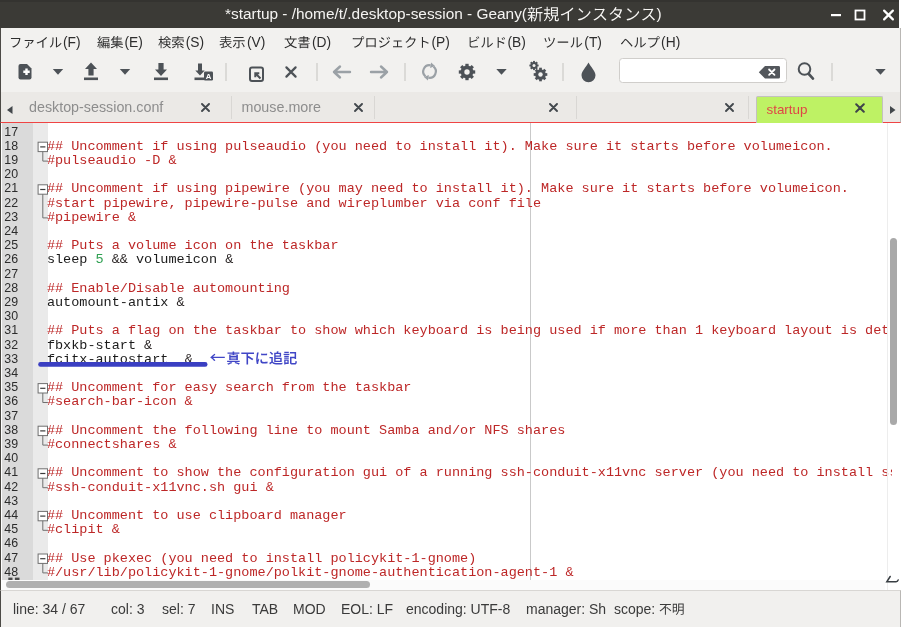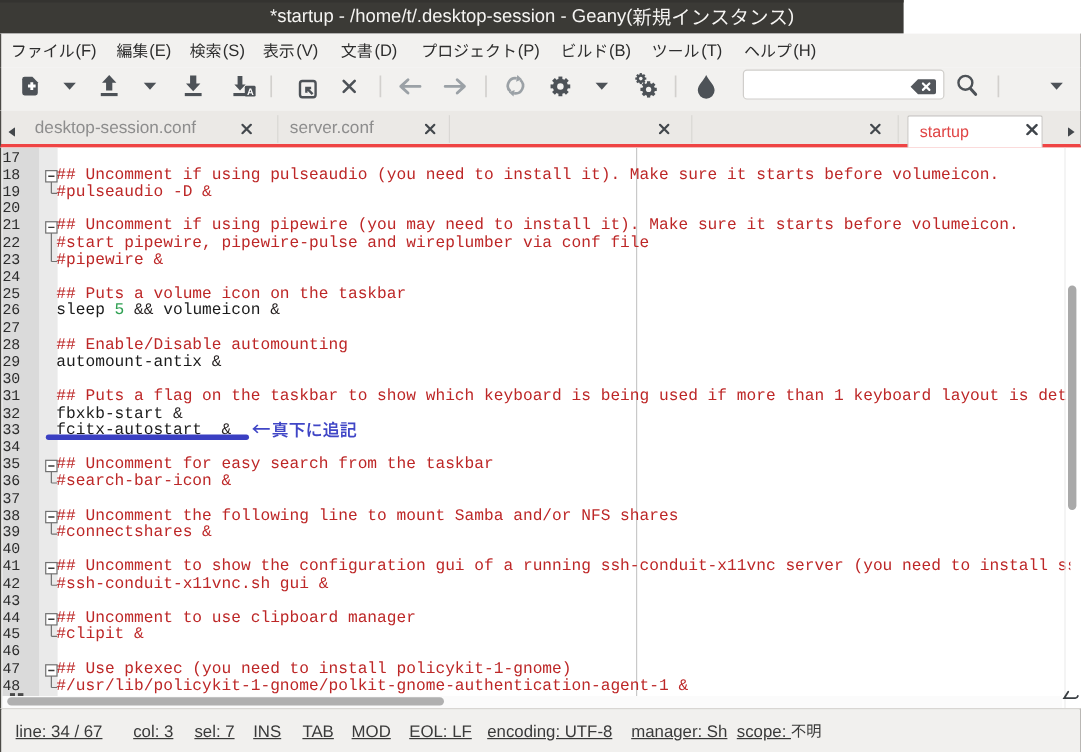--- a/index.html
+++ b/index.html
@@ -1,52 +1,52 @@
 <!DOCTYPE html>
 <html><head><meta charset="utf-8"><style>
 * { margin:0; padding:0; box-sizing:border-box; }
 body { width:901px; height:627px; overflow:hidden; font-family:"Liberation Sans",sans-serif; }
 #win { position:relative; width:901px; height:627px; background:#fff; overflow:hidden; }
 .abs { position:absolute; }
 
-#title { left:0; top:0; width:753px; height:28px; background:#3b3a36; box-shadow:inset 0 2px 0 #343330;text-align:center; }
+#title { left:0; top:0; width:899px; height:28px; background:#3b3a36; box-shadow:inset 0 2px 0 #343330;text-align:center; }
 #ttext { position:absolute; left:225px; top:0; height:28px; display:flex; align-items:center; color:#f5f4f2; font-size:15.4px; white-space:pre; }
 
 #menu { left:0; top:28px; width:901px; height:28px; background:#f2f1ef; border-left:1px solid #4c4a46; border-right:1px solid #b9b7b4; }
 .mi { position:absolute; top:0; height:28px; display:flex; align-items:center; font-size:13.8px; color:#2e2e2e; }
 .mi span { padding-left:1px; }
 
 #tool { left:0; top:56px; width:901px; height:36px; background:#f2f1ef; border-left:1px solid #4c4a46; border-right:1px solid #b9b7b4; }
 
-#tabs { left:0; top:92px; width:901px; height:31px; background:#ebe9e6; border-bottom:3px solid #ef4444; border-left:1px solid #4c4a46; border-right:1px solid #b9b7b4;padding-left:17px; }
+#tabs { left:0; top:92px; width:901px; height:31px; background:#ebe9e6; border-bottom:1px solid #ef4444; border-left:1px solid #4c4a46; border-right:1px solid #b9b7b4;padding-left:17px; }
 .tlab { position:absolute; top:0; height:30px; line-height:30px; font-size:14.3px; color:#8d8d8d; white-space:pre; }
 .tx { position:absolute; top:106px; }
 #tabs .tx { top:11px; }
 .tsep { position:absolute; top:4px; height:23px; width:1px; background:#d9d7d4; }
-#atab { position:absolute; left:754.5px; top:3.5px; width:113px; height:27.5px; background:#ffffff; border:1px solid #c3c1be; border-bottom:none; border-radius:2px 2px 0 0;text-decoration:underline; }
+#atab { position:absolute; left:754.5px; top:3.5px; width:127px; height:27.5px; background:#bef264; border:1px solid #c3c1be; border-bottom:none; border-radius:2px 2px 0 0;text-decoration:underline; }
 #atab span { position:absolute; left:10px; top:0; height:26px; line-height:26px; font-size:13.4px; color:#e04545; }
 
 #ed { left:0; top:123px; width:901px; height:467px; background:#fff; overflow:hidden; border-left:1px solid #47453f; }
 #gut1 { position:absolute; left:1px; top:0; width:30.5px; height:467px; background:#dadada; }
 #gut2 { position:absolute; left:31.5px; top:0; width:15.5px; height:467px; background:#eaeaea; }
-#nums { position:absolute; left:1px; top:1.5px; width:18.5px; text-align:left; font-family:Liberation Mono, monospace; font-size:12.4px; line-height:14.2px; color:#2c2c2c; }
+#nums { position:absolute; left:1px; top:1.5px; width:18.5px; text-align:center; font-family:Liberation Sans, sans-serif; font-size:12.4px; line-height:14.2px; color:#2c2c2c; }
 #codewrap { position:absolute; left:45.9px; top:2.6px; width:845px; overflow:hidden; }
 #code { font-family:"Liberation Mono",monospace; font-size:13.5px; line-height:14.2px; color:#1b1b1b; white-space:pre; margin:0; }
 #code .c { color:#bd2727; }
 #code .n { color:#2fa052; }
 #code .o { color:#241f1f; }
 #llm { position:absolute; left:528.5px; top:0; width:1px; height:458px; background:#c9c9c9; }
 
 #vsb { position:absolute; left:886px; top:0; width:15px; height:467px; border-left:1px solid #ededed; }
 #vth { position:absolute; left:1.5px; top:115px; width:7px; height:187px; background:#a9a9a9; border-radius:3.5px; }
 #hsb { position:absolute; left:1px; top:457px; width:883px; height:10px; background:#fbfbfb; }
 #hth { position:absolute; left:4px; top:1px; width:364px; height:7px; background:#b0b0b0; border-radius:3.5px; }
 
 #status { left:0; top:590px; width:901px; height:37px; background:#f1f0ee; border-top:1px solid #d8d6d3; border-left:1px solid #4c4a46; border-right:1px solid #b9b7b4; font-size:14px; color:#3a3a3a; }
-#status span { position:absolute; top:10px;text-decoration:underline; }
+#status span { position:absolute; top:10px; }
 </style></head><body>
 <div id="win">
   <div class="abs" id="title">
     <div id="ttext"><span>*startup - /home/t/.desktop-session - Geany(</span><svg class="" width="129.6" height="19.8" viewBox="0 -16.20 129.6 19.76" style="vertical-align:-3.6px">
           <path fill="#f5f4f2" d="M9.5 -8.1H15.6V-7.0H9.5ZM1.0 -11.9H8.1V-10.9H1.0ZM0.8 -5.5H8.2V-4.4H0.8ZM0.8 -8.2H8.3V-7.2H0.8ZM12.5 -7.7H13.7V1.2H12.5ZM4.0 -13.5H5.2V-11.4H4.0ZM4.0 -7.4H5.2V1.3H4.0ZM8.9 -12.3 10.4 -11.8Q10.4 -11.7 10.1 -11.6V-6.6Q10.1 -5.7 10.0 -4.7Q9.9 -3.6 9.6 -2.6Q9.4 -1.5 8.9 -0.5Q8.4 0.5 7.5 1.4Q7.4 1.2 7.3 1.1Q7.1 0.9 7.0 0.8Q6.8 0.6 6.6 0.5Q7.4 -0.2 7.9 -1.1Q8.3 -2.0 8.6 -2.9Q8.8 -3.9 8.9 -4.8Q8.9 -5.7 8.9 -6.6ZM14.4 -13.4 15.3 -12.5Q14.6 -12.2 13.6 -11.9Q12.6 -11.6 11.6 -11.4Q10.6 -11.1 9.6 -11.0Q9.6 -11.2 9.4 -11.4Q9.3 -11.7 9.2 -11.9Q10.1 -12.1 11.1 -12.3Q12.1 -12.6 12.9 -12.9Q13.8 -13.1 14.4 -13.4ZM5.1 -4.1Q5.2 -4.0 5.6 -3.7Q6.0 -3.4 6.4 -3.0Q6.9 -2.7 7.2 -2.4Q7.6 -2.1 7.8 -2.0L7.0 -1.1Q6.8 -1.3 6.5 -1.6Q6.2 -2.0 5.8 -2.3Q5.4 -2.7 5.0 -3.1Q4.6 -3.4 4.4 -3.6ZM2.0 -10.6 2.9 -10.8Q3.2 -10.3 3.4 -9.6Q3.6 -9.0 3.6 -8.5L2.6 -8.2Q2.6 -8.7 2.4 -9.4Q2.2 -10.0 2.0 -10.6ZM6.1 -10.8 7.2 -10.6Q7.0 -10.0 6.8 -9.3Q6.5 -8.7 6.3 -8.3L5.3 -8.5Q5.4 -8.8 5.6 -9.2Q5.8 -9.6 5.9 -10.1Q6.0 -10.5 6.1 -10.8ZM4.0 -4.9 4.9 -4.6Q4.5 -3.7 3.9 -2.8Q3.3 -1.9 2.6 -1.2Q1.9 -0.4 1.3 0.1Q1.1 -0.1 0.9 -0.4Q0.7 -0.6 0.5 -0.8Q1.1 -1.2 1.8 -1.9Q2.5 -2.5 3.0 -3.4Q3.6 -4.2 4.0 -4.9Z M17.2 -10.9H23.0V-9.8H17.2ZM16.9 -7.2H23.3V-6.0H16.9ZM19.6 -13.4H20.7V-7.8Q20.7 -6.8 20.6 -5.6Q20.6 -4.4 20.3 -3.2Q20.0 -1.9 19.3 -0.9Q18.7 0.2 17.6 1.1Q17.6 1.0 17.4 0.8Q17.3 0.6 17.1 0.5Q17.0 0.3 16.8 0.2Q17.8 -0.5 18.4 -1.5Q18.9 -2.5 19.2 -3.6Q19.4 -4.7 19.5 -5.8Q19.6 -6.9 19.6 -7.8ZM20.5 -5.2Q20.6 -5.1 20.9 -4.8Q21.2 -4.4 21.6 -4.0Q22.0 -3.6 22.3 -3.2Q22.7 -2.8 23.0 -2.5Q23.3 -2.2 23.4 -2.0L22.6 -1.1Q22.3 -1.4 22.0 -1.9Q21.6 -2.4 21.2 -2.9Q20.7 -3.5 20.4 -3.9Q20.0 -4.4 19.7 -4.6ZM25.1 -9.3V-7.7H29.7V-9.3ZM25.1 -6.7V-5.0H29.7V-6.7ZM25.1 -11.9V-10.3H29.7V-11.9ZM23.9 -13.0H30.9V-3.9H23.9ZM27.8 -4.4H29.0V-0.5Q29.0 -0.2 29.0 -0.1Q29.1 -0.1 29.3 -0.1Q29.4 -0.1 29.6 -0.1Q29.8 -0.1 30.1 -0.1Q30.3 -0.1 30.4 -0.1Q30.6 -0.1 30.6 -0.2Q30.7 -0.4 30.8 -0.8Q30.8 -1.3 30.8 -2.2Q31.0 -2.1 31.1 -2.0Q31.3 -1.9 31.5 -1.9Q31.7 -1.8 31.9 -1.8Q31.8 -0.6 31.7 -0.0Q31.5 0.6 31.3 0.8Q31.0 1.0 30.5 1.0Q30.4 1.0 30.2 1.0Q30.0 1.0 29.8 1.0Q29.6 1.0 29.4 1.0Q29.3 1.0 29.2 1.0Q28.6 1.0 28.3 0.9Q28.0 0.7 27.9 0.4Q27.8 0.1 27.8 -0.5ZM25.3 -4.2H26.4Q26.3 -3.2 26.1 -2.4Q25.8 -1.6 25.4 -0.9Q25.0 -0.2 24.3 0.4Q23.6 0.9 22.5 1.3Q22.4 1.1 22.2 0.8Q22.0 0.5 21.8 0.4Q23.1 -0.1 23.8 -0.7Q24.5 -1.4 24.8 -2.3Q25.1 -3.1 25.3 -4.2Z M33.8 -5.9Q35.9 -6.4 37.7 -7.2Q39.5 -8.0 40.9 -8.9Q41.7 -9.4 42.5 -10.0Q43.3 -10.7 44.0 -11.3Q44.8 -12.0 45.3 -12.7L46.4 -11.7Q45.7 -11.0 44.9 -10.3Q44.1 -9.6 43.2 -8.9Q42.3 -8.3 41.4 -7.7Q40.5 -7.1 39.4 -6.6Q38.3 -6.0 37.0 -5.5Q35.7 -5.0 34.4 -4.6ZM40.6 -8.2 42.0 -8.6V-1.2Q42.0 -0.9 42.0 -0.6Q42.0 -0.2 42.0 0.0Q42.1 0.3 42.1 0.5H40.5Q40.5 0.3 40.6 0.0Q40.6 -0.2 40.6 -0.6Q40.6 -0.9 40.6 -1.2Z M52.3 -11.9Q52.7 -11.6 53.3 -11.2Q53.8 -10.7 54.4 -10.2Q55.0 -9.8 55.6 -9.3Q56.1 -8.9 56.4 -8.5L55.4 -7.5Q55.1 -7.8 54.6 -8.3Q54.1 -8.7 53.5 -9.2Q52.9 -9.7 52.4 -10.1Q51.8 -10.6 51.4 -10.9ZM50.9 -1.0Q52.3 -1.2 53.5 -1.6Q54.7 -2.0 55.6 -2.4Q56.6 -2.9 57.4 -3.4Q58.6 -4.2 59.7 -5.2Q60.7 -6.2 61.5 -7.3Q62.3 -8.4 62.8 -9.4L63.6 -8.0Q63.0 -7.0 62.2 -5.9Q61.4 -4.9 60.4 -3.9Q59.3 -3.0 58.1 -2.2Q57.3 -1.7 56.3 -1.2Q55.4 -0.7 54.2 -0.3Q53.1 0.1 51.7 0.3Z M77.8 -10.8Q77.7 -10.7 77.6 -10.5Q77.4 -10.3 77.4 -10.1Q77.0 -9.3 76.5 -8.4Q76.0 -7.4 75.4 -6.5Q74.8 -5.5 74.1 -4.8Q73.2 -3.8 72.2 -2.8Q71.1 -1.9 69.9 -1.0Q68.7 -0.2 67.5 0.4L66.4 -0.7Q67.7 -1.2 68.9 -2.0Q70.1 -2.8 71.2 -3.7Q72.3 -4.6 73.1 -5.5Q73.6 -6.2 74.2 -7.0Q74.7 -7.8 75.2 -8.6Q75.6 -9.4 75.8 -10.1Q75.6 -10.1 75.2 -10.1Q74.7 -10.1 74.0 -10.1Q73.4 -10.1 72.6 -10.1Q71.9 -10.1 71.2 -10.1Q70.6 -10.1 70.1 -10.1Q69.6 -10.1 69.5 -10.1Q69.2 -10.1 68.8 -10.0Q68.5 -10.0 68.2 -10.0Q67.9 -10.0 67.8 -10.0V-11.4Q67.9 -11.4 68.2 -11.4Q68.5 -11.4 68.9 -11.4Q69.2 -11.3 69.5 -11.3Q69.6 -11.3 70.1 -11.3Q70.6 -11.3 71.2 -11.3Q71.9 -11.3 72.6 -11.3Q73.3 -11.3 74.0 -11.3Q74.6 -11.3 75.1 -11.3Q75.6 -11.3 75.7 -11.3Q76.1 -11.3 76.4 -11.4Q76.7 -11.4 76.9 -11.5ZM74.3 -5.6Q75.0 -5.1 75.7 -4.4Q76.4 -3.7 77.1 -3.0Q77.8 -2.3 78.4 -1.7Q78.9 -1.1 79.4 -0.5L78.2 0.4Q77.7 -0.3 76.9 -1.2Q76.1 -2.1 75.2 -3.0Q74.3 -3.9 73.4 -4.7Z M87.7 -7.4Q88.5 -7.0 89.4 -6.4Q90.2 -5.9 91.1 -5.3Q91.9 -4.7 92.7 -4.1Q93.5 -3.5 94.1 -3.0L93.1 -1.9Q92.6 -2.4 91.8 -3.0Q91.0 -3.6 90.2 -4.3Q89.3 -4.9 88.5 -5.5Q87.6 -6.1 86.8 -6.5ZM95.1 -10.4Q95.0 -10.2 94.9 -10.0Q94.8 -9.7 94.8 -9.5Q94.5 -8.7 94.1 -7.7Q93.7 -6.8 93.1 -5.8Q92.5 -4.8 91.8 -4.0Q90.7 -2.6 89.1 -1.4Q87.5 -0.1 85.2 0.7L84.0 -0.3Q85.5 -0.8 86.8 -1.4Q88.0 -2.1 89.0 -3.0Q90.0 -3.8 90.7 -4.7Q91.3 -5.4 91.9 -6.3Q92.4 -7.2 92.8 -8.1Q93.2 -9.0 93.3 -9.7H87.3L87.9 -10.9H93.0Q93.3 -10.9 93.6 -10.9Q93.9 -10.9 94.1 -11.0ZM89.7 -12.7Q89.5 -12.4 89.3 -12.0Q89.1 -11.7 89.0 -11.4Q88.5 -10.6 87.7 -9.5Q86.9 -8.4 85.9 -7.4Q84.9 -6.3 83.6 -5.4L82.5 -6.3Q83.9 -7.1 84.9 -8.2Q85.9 -9.2 86.6 -10.2Q87.3 -11.2 87.7 -11.9Q87.8 -12.1 88.0 -12.5Q88.1 -12.9 88.2 -13.2Z M100.9 -11.9Q101.3 -11.6 101.9 -11.2Q102.4 -10.7 103.0 -10.2Q103.6 -9.8 104.2 -9.3Q104.7 -8.9 105.0 -8.5L104.0 -7.5Q103.7 -7.8 103.2 -8.3Q102.7 -8.7 102.1 -9.2Q101.5 -9.7 101.0 -10.1Q100.4 -10.6 100.0 -10.9ZM99.5 -1.0Q100.9 -1.2 102.1 -1.6Q103.3 -2.0 104.2 -2.4Q105.2 -2.9 106.0 -3.4Q107.2 -4.2 108.3 -5.2Q109.3 -6.2 110.1 -7.3Q110.9 -8.4 111.4 -9.4L112.2 -8.0Q111.6 -7.0 110.8 -5.9Q110.0 -4.9 109.0 -3.9Q107.9 -3.0 106.7 -2.2Q105.9 -1.7 104.9 -1.2Q104.0 -0.7 102.8 -0.3Q101.7 0.1 100.3 0.3Z M126.4 -10.8Q126.3 -10.7 126.2 -10.5Q126.0 -10.3 126.0 -10.1Q125.6 -9.3 125.1 -8.4Q124.6 -7.4 124.0 -6.5Q123.4 -5.5 122.7 -4.8Q121.8 -3.8 120.8 -2.8Q119.7 -1.9 118.5 -1.0Q117.3 -0.2 116.1 0.4L115.0 -0.7Q116.3 -1.2 117.5 -2.0Q118.7 -2.8 119.8 -3.7Q120.9 -4.6 121.7 -5.5Q122.2 -6.2 122.8 -7.0Q123.3 -7.8 123.8 -8.6Q124.2 -9.4 124.4 -10.1Q124.2 -10.1 123.8 -10.1Q123.3 -10.1 122.6 -10.1Q122.0 -10.1 121.2 -10.1Q120.5 -10.1 119.8 -10.1Q119.2 -10.1 118.7 -10.1Q118.2 -10.1 118.1 -10.1Q117.8 -10.1 117.4 -10.0Q117.1 -10.0 116.8 -10.0Q116.5 -10.0 116.4 -10.0V-11.4Q116.5 -11.4 116.8 -11.4Q117.1 -11.4 117.5 -11.4Q117.8 -11.3 118.1 -11.3Q118.2 -11.3 118.7 -11.3Q119.2 -11.3 119.8 -11.3Q120.5 -11.3 121.2 -11.3Q121.9 -11.3 122.6 -11.3Q123.2 -11.3 123.7 -11.3Q124.2 -11.3 124.3 -11.3Q124.7 -11.3 125.0 -11.4Q125.3 -11.4 125.5 -11.5ZM122.9 -5.6Q123.6 -5.1 124.3 -4.4Q125.0 -3.7 125.7 -3.0Q126.4 -2.3 127.0 -1.7Q127.5 -1.1 128.0 -0.5L126.8 0.4Q126.3 -0.3 125.5 -1.2Q124.7 -2.1 123.8 -3.0Q122.9 -3.9 122.0 -4.7Z"></path>
         </svg><span>)</span></div>
     <svg class="abs" style="left:820px;top:0" width="81" height="28" viewBox="0 0 81 28">
       <rect x="11" y="14" width="10" height="2.2" fill="#fff"></rect>
       <rect x="35.5" y="10.5" width="9" height="9" fill="none" stroke="#fff" stroke-width="1.8"></rect>
       <path d="M64.1 10.6 L72.9 19.4 M72.9 10.6 L64.1 19.4" stroke="#fff" stroke-width="2.2" stroke-linecap="round"></path>
@@ -177,21 +177,21 @@
 <path d="M874.3 68.9 h10.4 l-5.2 5.8 z" fill="#4d5257"></path>
       </svg></div>
   <div class="abs" id="tabs">
     <svg class="abs" style="left:6px;top:14px" width="5.5" height="8" viewBox="0 0 5.5 8">
         <path d="M5.5 0 v8 l-5.5 -4 z" fill="#43474b"></path>
       </svg>
     <span class="tlab" style="left:28.0px">desktop-session.conf</span>
 <svg class="tx" style="left:200.0px" width="9" height="9" viewBox="0 0 9 9">
         <path d="M1.0 1.0 L8.0 8.0 M8.0 1.0 L1.0 8.0" stroke="#43484d" stroke-width="1.9" stroke-linecap="round"></path>
       </svg>
-<span class="tlab" style="left:240.5px">server.conf</span>
+<span class="tlab" style="left:240.5px">mouse.more</span>
 <svg class="tx" style="left:353.0px" width="9" height="9" viewBox="0 0 9 9">
         <path d="M1.0 1.0 L8.0 8.0 M8.0 1.0 L1.0 8.0" stroke="#43484d" stroke-width="1.9" stroke-linecap="round"></path>
       </svg>
 <svg class="tx" style="left:548.0px" width="9" height="9" viewBox="0 0 9 9">
         <path d="M1.0 1.0 L8.0 8.0 M8.0 1.0 L1.0 8.0" stroke="#43484d" stroke-width="1.9" stroke-linecap="round"></path>
       </svg>
 <svg class="tx" style="left:723.5px" width="9" height="9" viewBox="0 0 9 9">
         <path d="M1.0 1.0 L8.0 8.0 M8.0 1.0 L1.0 8.0" stroke="#43484d" stroke-width="1.9" stroke-linecap="round"></path>
       </svg>
     <div class="tsep" style="left:230px"></div>

